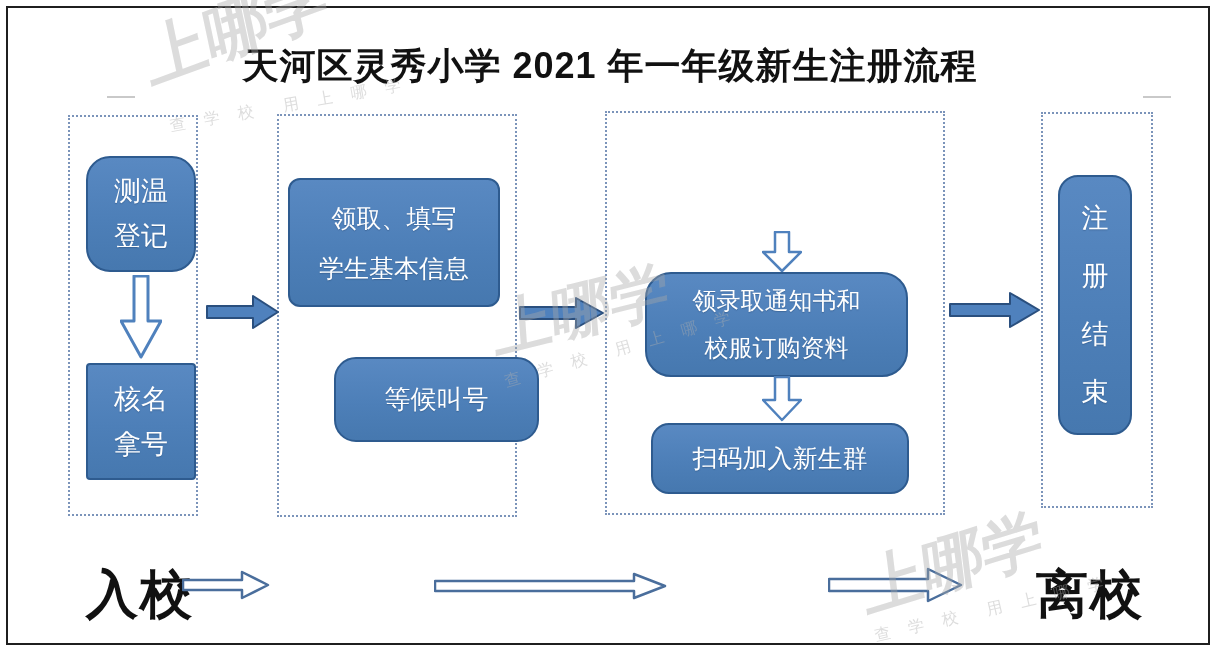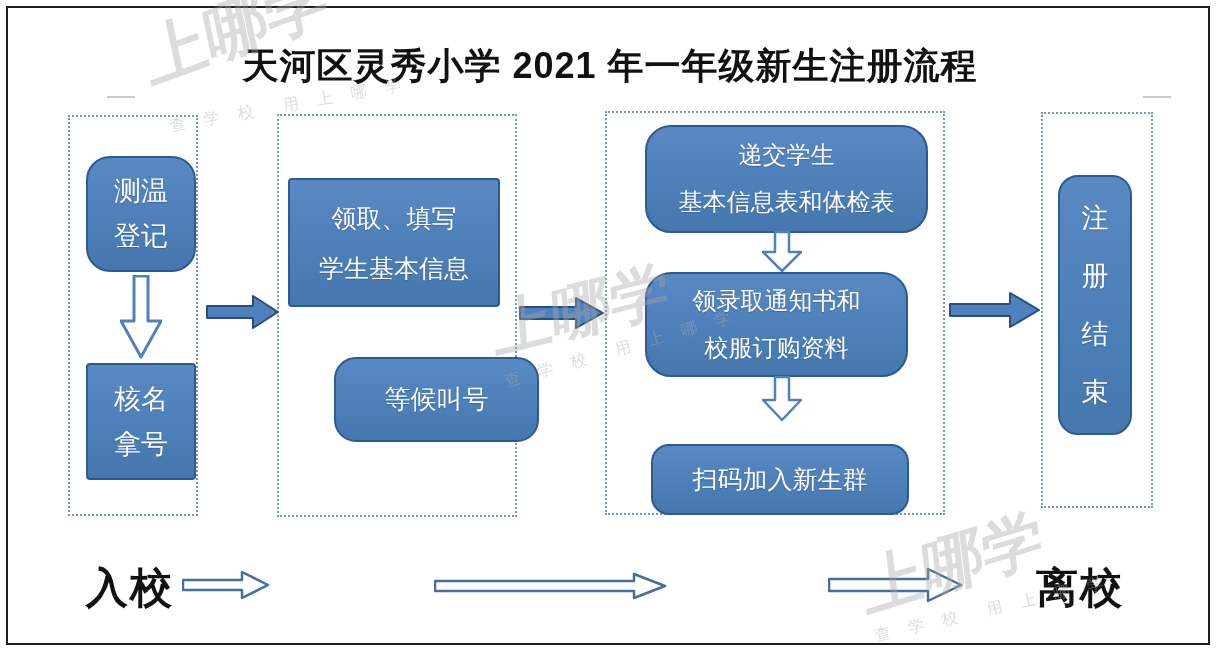--- a/index.html
+++ b/index.html
@@ -24,29 +24,29 @@
   .zone-leave{left:1041px;top:112px;width:112px;height:396px;}
   .node{
     position:absolute;display:flex;align-items:center;justify-content:center;
     background:linear-gradient(180deg,#5989c2 0%,#4d7fb8 55%,#4678af 100%);
     border:2.5px solid #2e5b8f;box-sizing:border-box;
     color:#ffffff;text-align:center;white-space:pre-line;
     text-shadow:0 1px 1px rgba(30,60,100,.35);
   }
   .node-a{left:86px;top:156px;width:110px;height:116px;border-radius:24px;font-size:27px;line-height:1.65;}
   .node-b{left:86px;top:363px;width:110px;height:117px;border-radius:4px;font-size:27px;line-height:1.65;}
-  .node-c{left:288px;top:178px;width:212px;height:129px;border-radius:4px;font-size:25px;line-height:2.0;}
+  .node-c{left:288px;top:178px;width:212px;height:129px;border-radius:12px;font-size:25px;line-height:2.0;}
   .node-d{left:290px;top:357px;width:205px;height:85px;border-radius:22px;font-size:26px;margin-left:44px;}
   .node-e{left:645px;top:125px;width:283px;height:108px;border-radius:26px;font-size:24px;line-height:1.95;}
   .node-f{left:645px;top:272px;width:263px;height:105px;border-radius:26px;font-size:24px;line-height:1.95;}
-  .node-g{left:651px;top:444px;width:258px;height:71px;border-radius:18px;font-size:25px;}
+  .node-g{left:651px;top:423px;width:258px;height:71px;border-radius:18px;font-size:25px;}
   .node-h{left:1058px;top:175px;width:74px;height:260px;border-radius:20px;font-size:27px;line-height:2.15;}
   .arrow{position:absolute;}
   .blabel{
-    position:absolute;font-size:42px;font-weight:bold;color:#111;letter-spacing:2px;
+    position:absolute;font-size:52px;font-weight:bold;color:#111;letter-spacing:2px;
   }
   .wm{
     position:absolute;z-index:60;pointer-events:none;
     font-weight:bold;color:rgba(168,168,168,0.40);white-space:nowrap;
   }
   .wm-big{transform-origin:left center;}
   .wm-cap{
     position:absolute;z-index:60;pointer-events:none;font-size:16px;
     color:rgba(175,175,175,0.42);letter-spacing:7px;white-space:nowrap;
     transform-origin:left center;
@@ -89,22 +89,20 @@
   <div class="node node-c">领取、填写
 学生基本信息</div>
   <div class="node node-d">等候叫号</div>
 
   <div class="arrow" style="left:519px;top:296px;">
     <svg width="86" height="34" viewBox="0 0 86 34">
       <path d="M1,11 H57 V2 L84,17 L57,32 V23 H1 Z" fill="#4f81bd" stroke="#2a4f7e" stroke-width="2" stroke-linejoin="round"></path>
     </svg>
   </div>
 
-  <div class="node node-e">递交学生
-基本信息表和体检表</div>
   <div class="arrow" style="left:762px;top:231px;">
     <svg width="40" height="42" viewBox="0 0 40 42">
       <path d="M13,1 H27 V21 H39 L20,40 L1,21 H13 Z" fill="#ffffff" stroke="#4f81bd" stroke-width="2.5" stroke-linejoin="round"></path>
     </svg>
   </div>
   <div class="node node-f">领录取通知书和
 校服订购资料</div>
   <div class="arrow" style="left:762px;top:376px;">
     <svg width="40" height="46" viewBox="0 0 40 46">
       <path d="M13,1 H27 V24 H39 L20,44 L1,24 H13 Z" fill="#ffffff" stroke="#4f81bd" stroke-width="2.5" stroke-linejoin="round"></path>

